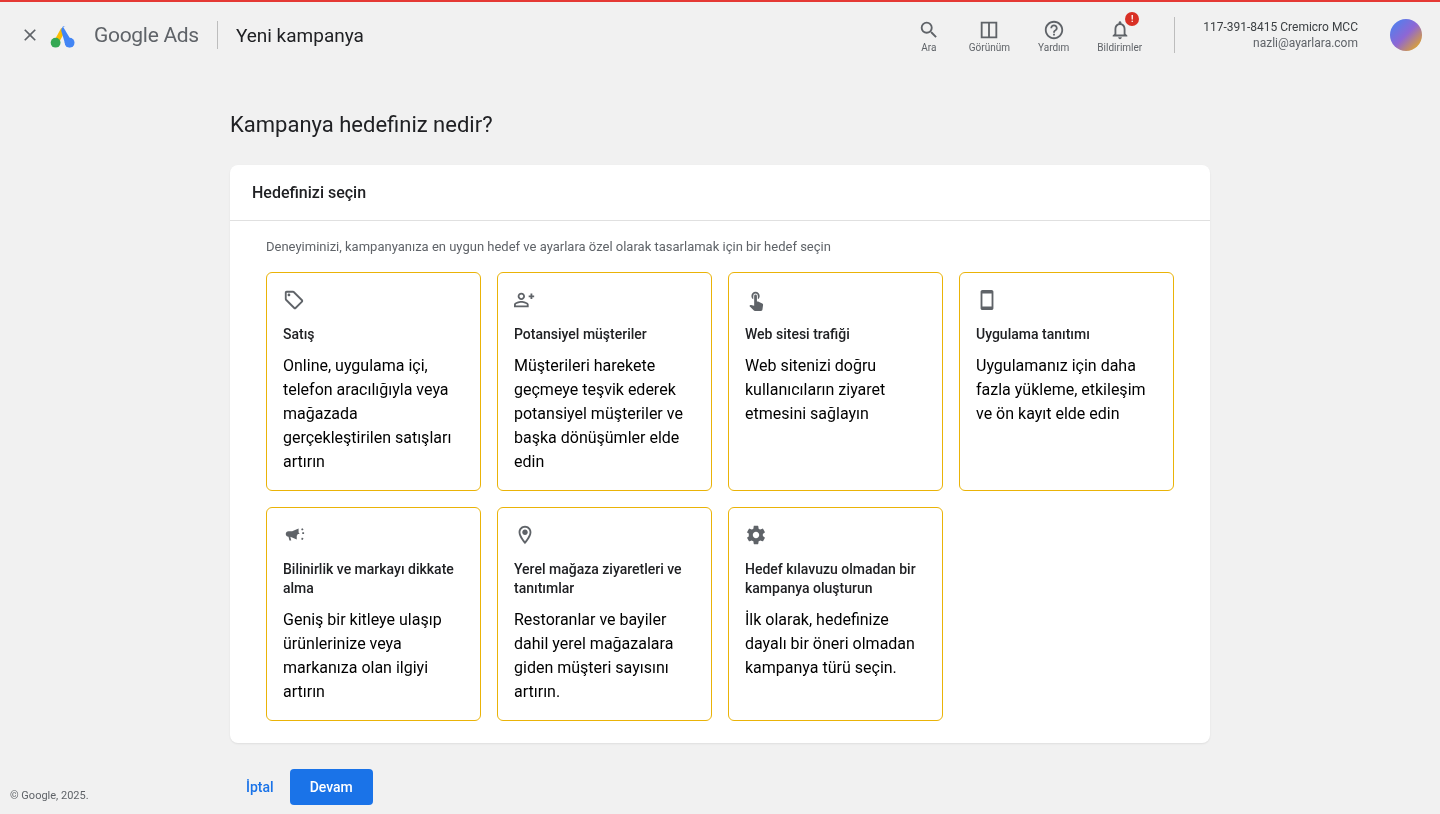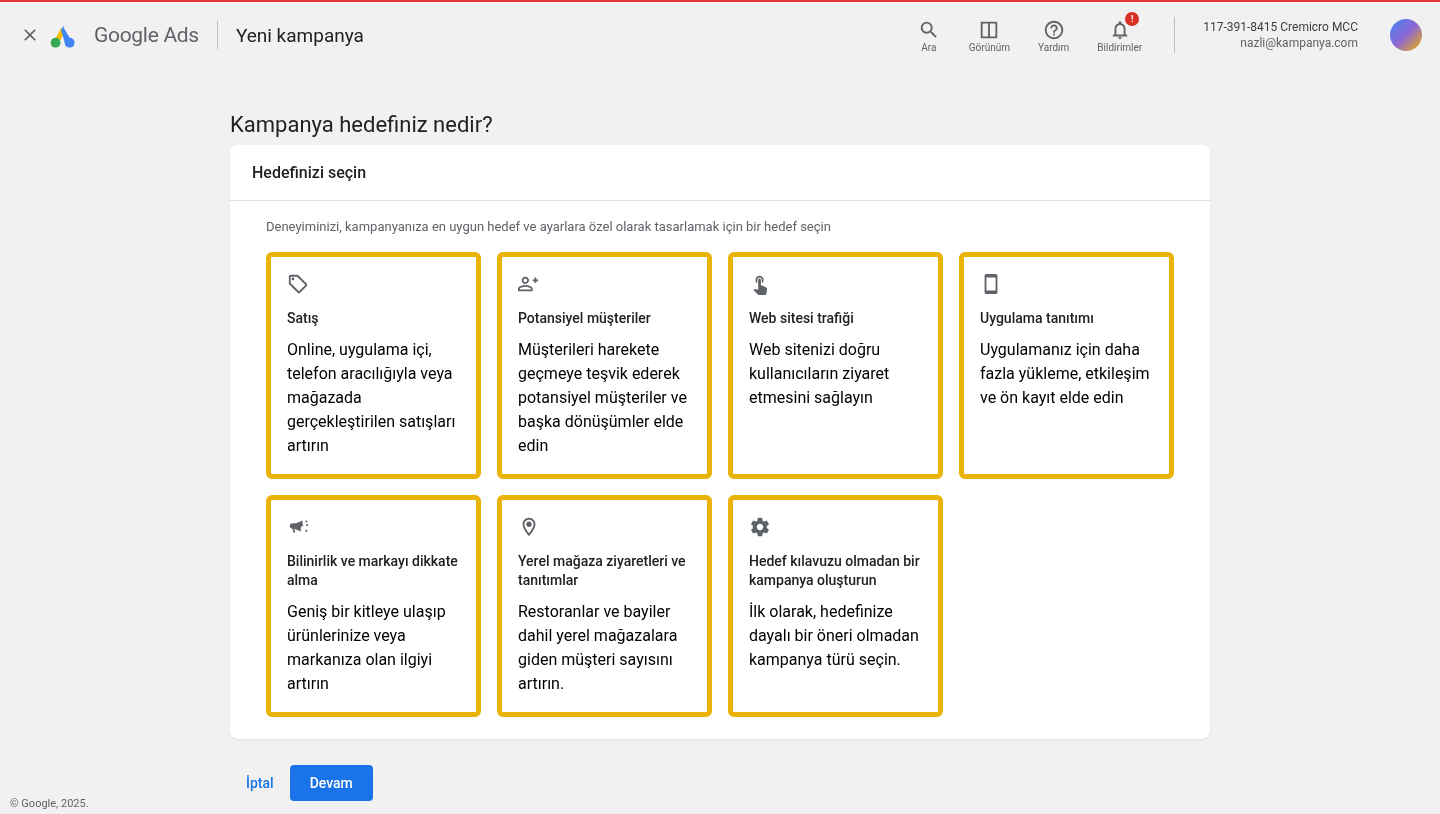--- a/index.html
+++ b/index.html
@@ -158,21 +158,21 @@
     .main-content {
       max-width: 980px;
       margin: 0 auto;
       padding-top: 44px;
     }
     
     .question-title {
       font-size: 22px;
       color: #202124;
       font-weight: 400;
-      margin-bottom: 8px;
+      margin-bottom: 28px;
     }
     
     .card {
       background: white;
       border-radius: 8px;
       box-shadow: 0 1px 2px rgba(0,0,0,0.08);
     }
     
     .card-header {
       padding: 18px 22px;
@@ -196,21 +196,21 @@
       margin-bottom: 18px;
     }
     
     .goals-grid {
       display: grid;
       grid-template-columns: repeat(4, 1fr);
       gap: 16px;
     }
     
     .goal-card {
-      border: 5px solid #eab308;
+      border: 1px solid #eab308;
       border-radius: 6px;
       padding: 16px;
       cursor: pointer;
       min-height: 152px;
     }
     
     .goal-icon {
       color: #5f6368;
       margin-bottom: 12px;
       width: 24px;
@@ -254,21 +254,21 @@
       color: white;
       font-size: 14px;
       font-weight: 500;
       padding: 10px 20px;
       border-radius: 4px;
       cursor: pointer;
     }
     
     .footer {
       position: absolute;
-      bottom: 4px;
+      bottom: 12px;
       left: 10px;
       font-size: 11px;
       color: #5f6368;
     }
   </style>
 </head>
 <body>
 
 <div class="top-red-line"></div>
 
@@ -329,21 +329,21 @@
           </svg>
       </div>
       <div class="alert-badge"></div>
       <span class="header-icon-label">Bildirimler</span>
     </div>
 
     <div class="account-vsep"></div>
 
     <div class="account-info">
       <span class="account-name">117-391-8415 Cremicro MCC</span>
-      <span class="account-email">nazli@kampanya.com</span>
+      <span class="account-email">nazli@ayarlara.com</span>
     </div>
 
     <div class="avatar"></div>
   </div>
 </div>
 
 <div class="main-content">
   <h1 class="question-title">Kampanya hedefiniz nedir?</h1>
 
   <div class="card">

